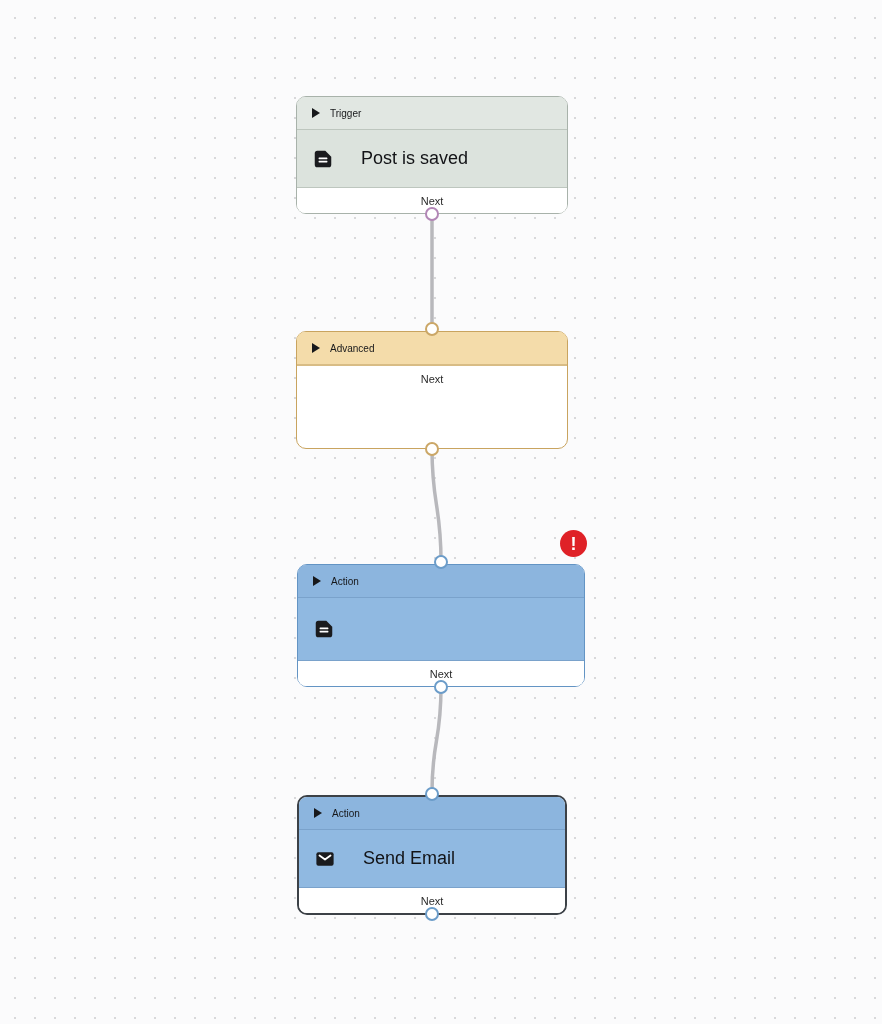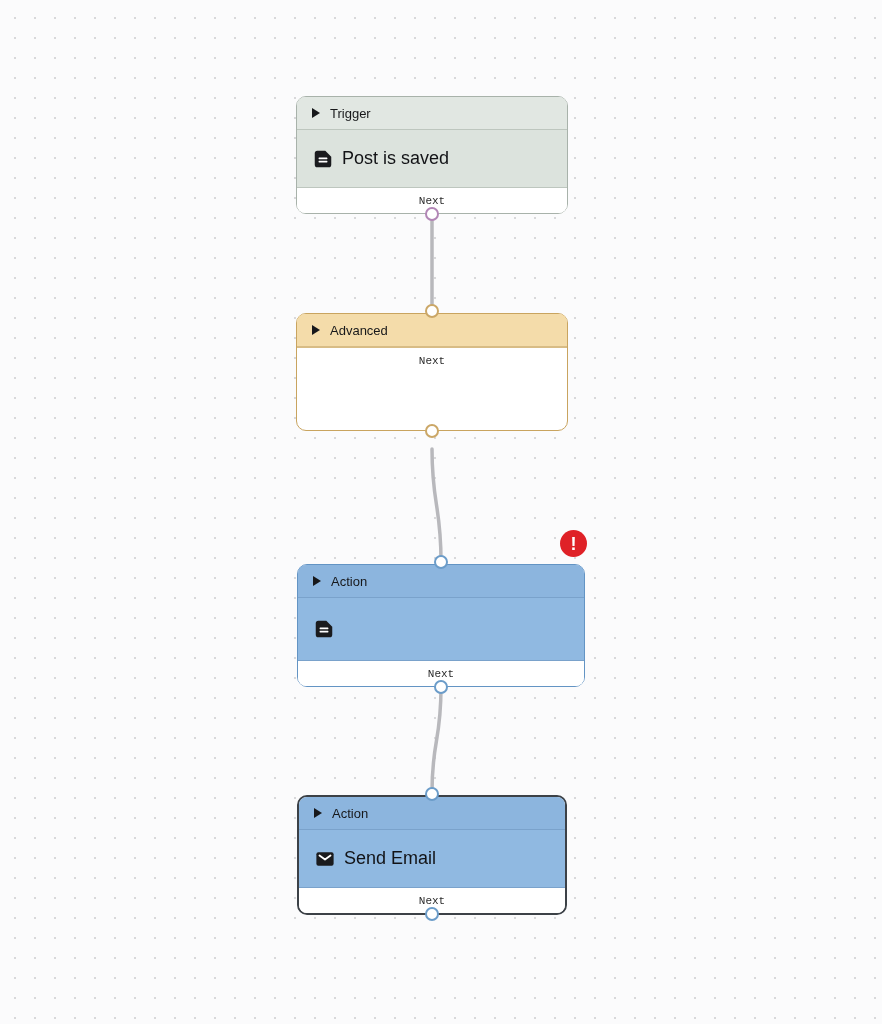--- a/index.html
+++ b/index.html
@@ -36,54 +36,53 @@
   .node-header {
     flex: none;
     height: 32px;
     display: flex;
     align-items: center;
     gap: 10px;
     padding: 0 15px;
     background: var(--header-bg, #eee);
     border-bottom: 1px solid var(--divider, #ccc);
     border-radius: 8px 8px 0 0;
-    font-size: 13px;
+    font-size: 10px;
     font-weight: 500;
     color: #17181a;
   }
   .tri {
     width: 0; height: 0;
     border-left: 8px solid #17181b;
     border-top: 5px solid transparent;
     border-bottom: 5px solid transparent;
   }
   .node-body {
     flex: 1;
     display: flex;
     align-items: center;
-    gap: 8px;
+    gap: 27px;
     padding: 0 15px;
     background: var(--body-bg, #eee);
     font-size: 18px;
     font-weight: 500;
     color: #121316;
   }
   .node-body .icon { display: flex; align-items: center; }
   .node-footer {
     flex: none;
     height: 25px;
     display: flex;
     align-items: center;
     justify-content: center;
     background: #ffffff;
     border-top: 1px solid var(--divider, #ccc);
     border-radius: 0 0 8px 8px;
     font-size: 11px;
     color: #2b2b2b;
-    font-family: Liberation Mono, monospace;
   }
   .port {
     position: absolute;
     left: 50%;
     margin-left: -7.5px;
     width: 10px; height: 10px;
     border: 2.5px solid var(--port, #888);
     border-radius: 50%;
     background: #ffffff;
   }
@@ -128,21 +127,21 @@
         </svg>
       </span>
       <span>Post is saved</span>
     </div>
     <div class="node-footer">
       <span>Next</span>
     </div>
     <span class="port port-out"></span>
   </div>
 
-  <div class="node" style="left: 296px; top: 313px; width: 272px; height: 118px; --header-bg: #f4dcaa; --body-bg: #f2d8a1; --border: #c9a45f; --divider: #d8bc85; --port: #cba767;">
+  <div class="node" style="left: 296px; top: 331px; width: 272px; height: 118px; --header-bg: #f4dcaa; --body-bg: #f2d8a1; --border: #c9a45f; --divider: #d8bc85; --port: #cba767;">
     <div class="node-header">
       <span class="tri"></span>
       <span>Advanced</span>
     </div>
     <div class="node-footer">
       <span>Next</span>
     </div>
     <span class="port port-in"></span>
     <span class="port port-out"></span>
   </div>

